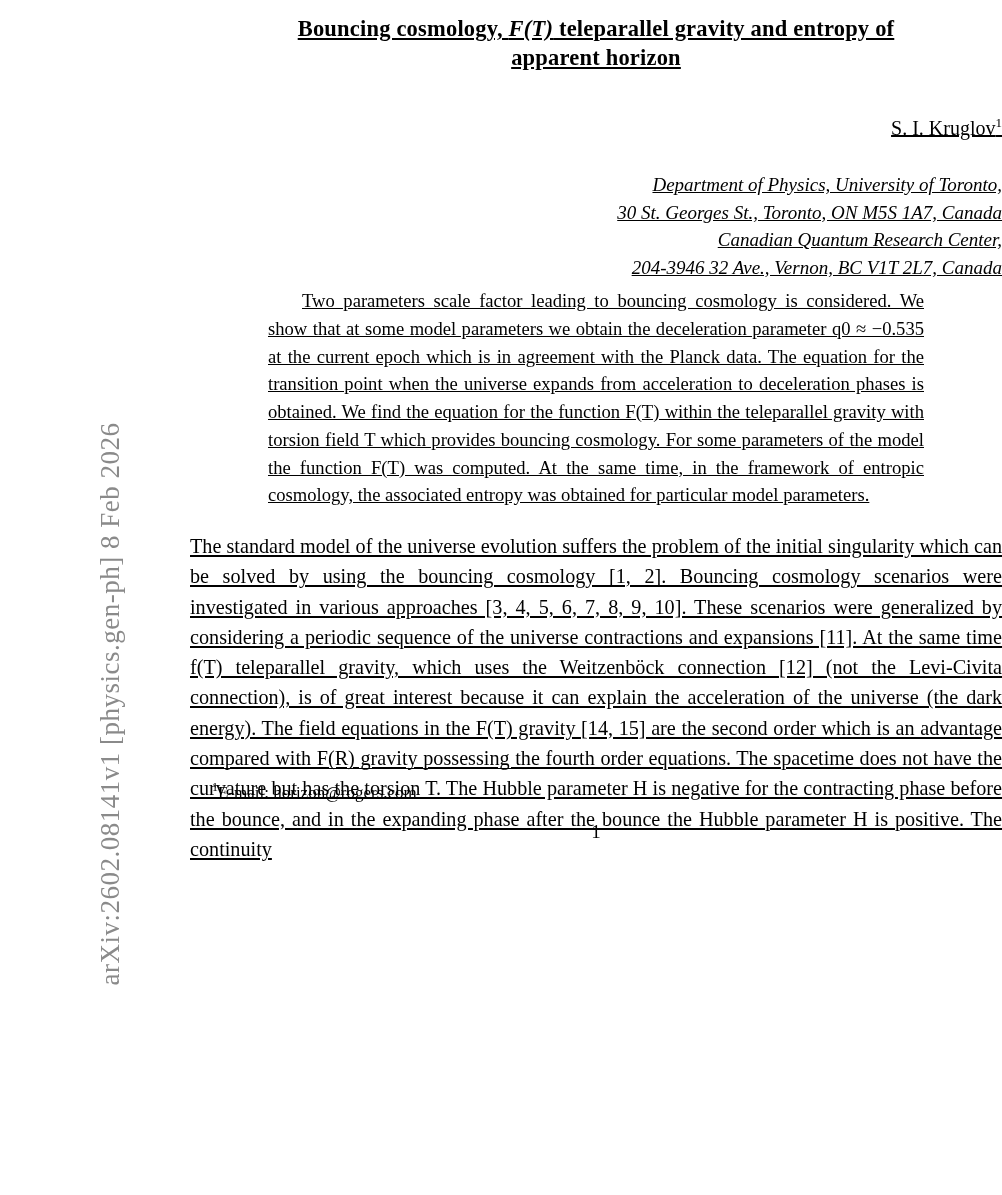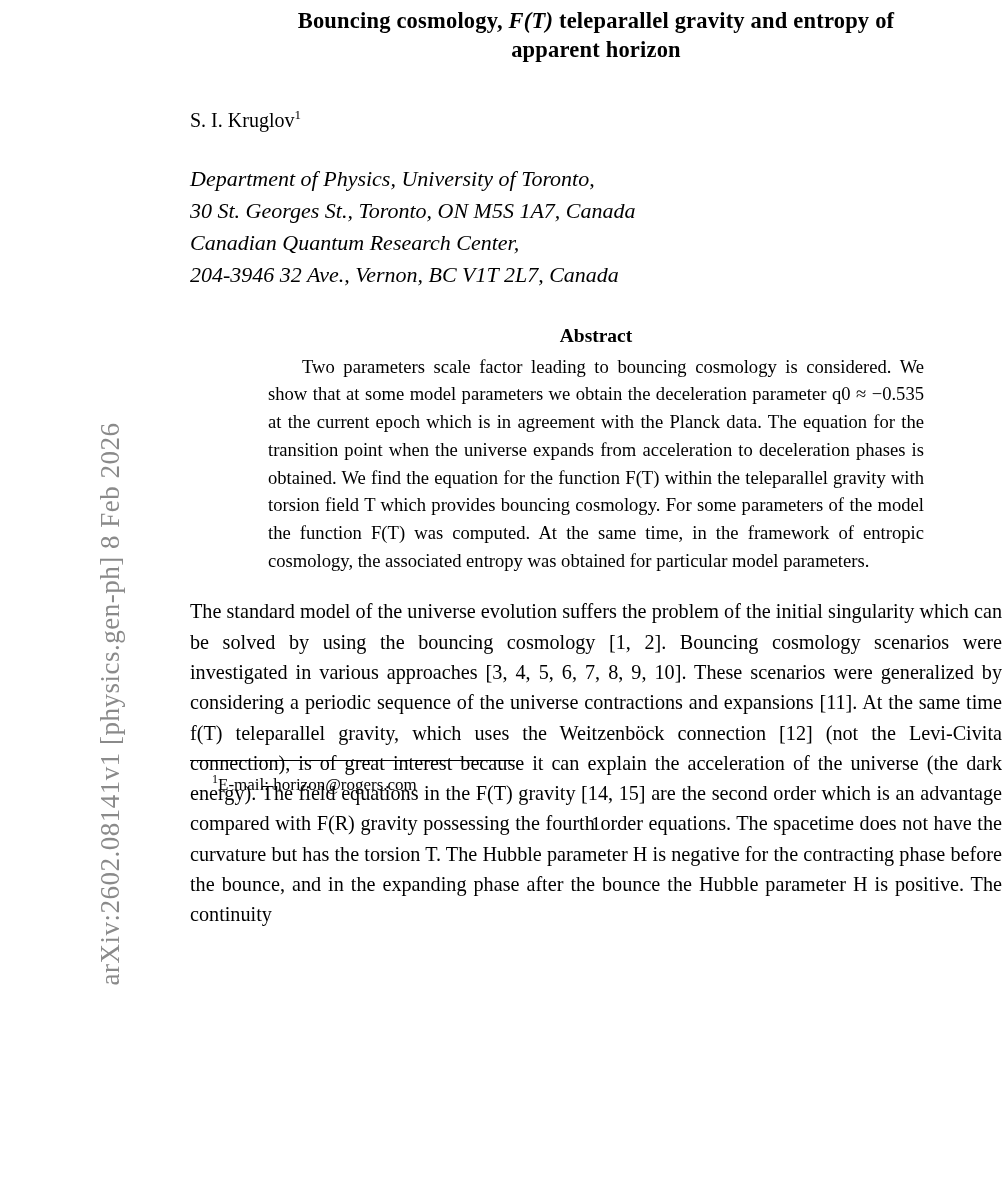--- a/index.html
+++ b/index.html
@@ -35,47 +35,48 @@
     font-family: "Liberation Serif", serif;
     font-size: 27px;
     letter-spacing: 0.5px;
     color: #8a8a8a;
     white-space: nowrap;
   }
 
   #page {
     position: absolute;
     left: 190px;
-    top: 0px;
+    top: 8px;
     width: 812px;
     height: 843px;
+    text-decoration: underline;
   }
 
   .title {
     margin: 6px 0 0 0;
     font-size: 22.5px;
     font-weight: bold;
     text-align: center;
     line-height: 1.30;
     letter-spacing: 0.2px;
   }
   .title .it { font-style: italic; font-weight: bold; }
 
   .author {
     margin: 42px 0 0 0;
-    text-align: left;
+    text-align: right;
     font-size: 20px;
   }
   .author sup { font-size: 13px; vertical-align: super; }
 
   .affil {
     margin: 32px 0 0 0;
-    text-align: left;
+    text-align: right;
     font-style: italic;
-    font-size: 22px;
+    font-size: 19px;
     line-height: 1.45;
   }
 
   .abstract-head {
     margin: 34px 0 0 0;
     text-align: center;
     font-size: 19.5px;
     font-weight: bold;
   }
 
@@ -147,21 +148,20 @@
     <span>S. I. Kruglov</span><sup>1</sup>
   </div>
 
   <div class="affil">
     <div>Department of Physics, University of Toronto,</div>
     <div>30 St. Georges St., Toronto, ON M5S 1A7, Canada</div>
     <div>Canadian Quantum Research Center,</div>
     <div>204-3946 32 Ave., Vernon, BC V1T 2L7, Canada</div>
   </div>
 
-  <div class="abstract-head">Abstract</div>
 
   <div class="abstract-body">
     <span class="firstline">Two parameters scale factor leading to bouncing cosmology is considered. We show that at some model parameters we obtain the deceleration parameter q0 ≈ −0.535 at the current epoch which is in agreement with the Planck data. The equation for the transition point when the universe expands from acceleration to deceleration phases is obtained. We find the equation for the function F(T) within the teleparallel gravity with torsion field T which provides bouncing cosmology. For some parameters of the model the function F(T) was computed. At the same time, in the framework of entropic cosmology, the associated entropy was obtained for particular model parameters.</span>
   </div>
 
 
   <div class="body-text">The standard model of the universe evolution suffers the problem of the initial singularity which can be solved by using the bouncing cosmology [1, 2]. Bouncing cosmology scenarios were investigated in various approaches [3, 4, 5, 6, 7, 8, 9, 10]. These scenarios were generalized by considering a periodic sequence of the universe contractions and expansions [11]. At the same time f(T) teleparallel gravity, which uses the Weitzenböck connection [12] (not the Levi-Civita connection), is of great interest because it can explain the acceleration of the universe (the dark energy). The field equations in the F(T) gravity [14, 15] are the second order which is an advantage compared with F(R) gravity possessing the fourth order equations. The spacetime does not have the curvature but has the torsion T. The Hubble parameter H is negative for the contracting phase before the bounce, and in the expanding phase after the bounce the Hubble parameter H is positive. The continuity</div>
 
   <div class="footnote-rule"></div>
   <div class="footnote">

